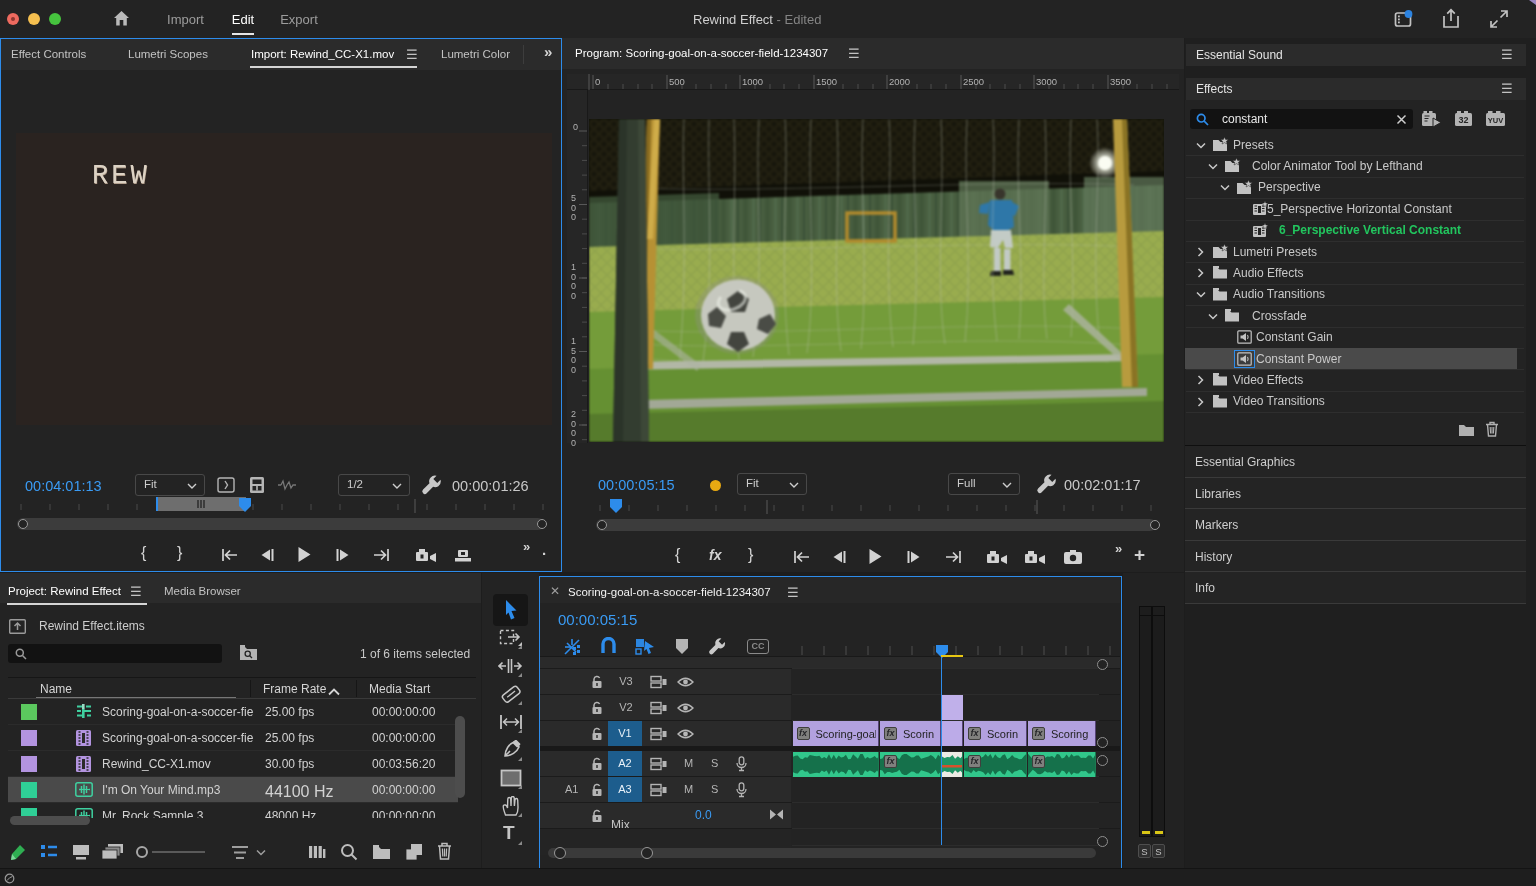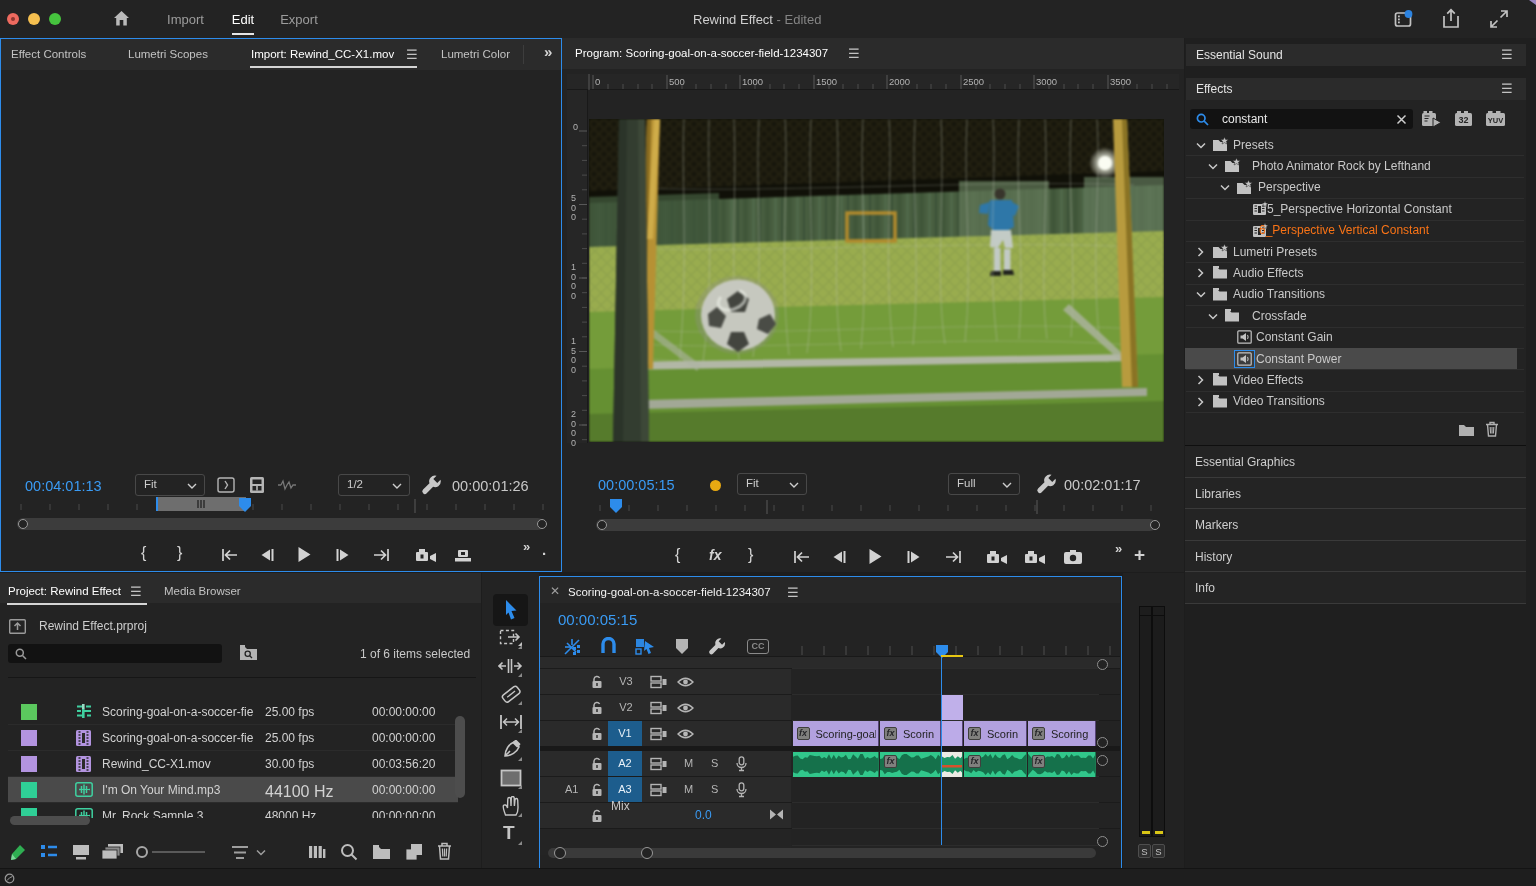--- a/index.html
+++ b/index.html
@@ -60,20 +60,23 @@
       <span class="abs" style="left:10px;top:9px;font-size:11.5px;color:#c3c3c3;">Effect Controls</span>
       <span class="abs" style="left:127px;top:9px;font-size:11.5px;color:#c3c3c3;">Lumetri Scopes</span>
       <span class="abs" style="left:250px;top:9px;font-size:11.5px;color:#ffffff;">Import: Rewind_CC-X1.mov</span>
       <span class="abs" style="left:405px;top:8px;font-size:13px;color:#c3c3c3;">☰</span>
       <div class="abs" style="left:249px;top:27px;width:167px;height:1.5px;background:#d5d5d5;"></div>
       <span class="abs" style="left:440px;top:9px;font-size:11.5px;color:#c3c3c3;">Lumetri Color</span>
       <div class="abs" style="left:522px;top:6px;width:1px;height:19px;background:#3d3d3d;"></div>
       <span class="abs" style="left:543px;top:4px;font-size:15px;color:#d5d5d5;font-weight:bold;">»</span>
     </div>
 
+    <div class="abs" style="left:15px;top:94px;width:536px;height:292px;background:#2a2320;">
+      <div class="abs" style="left:76px;top:28px;font-family:'Liberation Mono',monospace;font-size:27px;color:#dcd2c4;letter-spacing:3px;text-shadow:0.5px 0.5px 0 #b3a08e;">REW</div>
+    </div>
 
     <div class="abs" style="left:0;top:430px;width:559px;height:100px;">
       <div class="abs tc" style="left:24px;top:9px;font-size:14.5px;">00:04:01:13</div>
       <div class="abs" style="left:134px;top:5px;width:70px;height:22px;border:1px solid #484848;border-radius:3px;">
         <span class="abs" style="left:8px;top:3px;font-size:11.5px;color:#cdcdcd;">Fit</span>
         <svg class="abs" style="left:51px;top:7px;" width="10" height="8" viewBox="0 0 10 8">
             <path d="M1 2 L5 6 L9 2" stroke="#cdcdcd" stroke-width="1.4" fill="none"></path>
           </svg>
       </div>
       <svg class="abs" style="left:215px;top:6px;" width="20" height="20" viewBox="0 0 20 20">
@@ -546,21 +549,21 @@
         </svg>
       <span class="abs" style="left:48px;top:3.5px;font-size:12px;color:#c9c9c9;">Presets</span>
       <div class="abs" style="left:1px;top:21.4px;width:338px;height:1px;background:#2e2e2e;"></div>
       <svg class="abs" style="left:23px;top:28.9px;" width="10" height="7" viewBox="0 0 10 7">
           <path d="M1 1.5 L5 5.5 L9 1.5" stroke="#c9c9c9" stroke-width="1.5" fill="none"></path>
         </svg>
       <svg class="abs" style="left:39px;top:24.4px;" width="18" height="15" viewBox="0 0 18 15">
           <path d="M1 3 L6.5 3 L8.5 5 L15 5 L15 14 L1 14 Z" fill="#c2c2c2"></path>
           <path d="M12.5 0 L13.6 2.4 L16.3 2.6 L14.3 4.4 L14.9 7 L12.5 5.6 L10.1 7 L10.7 4.4 L8.7 2.6 L11.4 2.4 Z" fill="#c2c2c2" stroke="#232323" stroke-width="0.5"></path>
         </svg>
-      <span class="abs" style="left:67px;top:24.9px;font-size:12px;color:#c9c9c9;">Photo Animator Rock by Lefthand</span>
+      <span class="abs" style="left:67px;top:24.9px;font-size:12px;color:#c9c9c9;">Color Animator Tool by Lefthand</span>
       <div class="abs" style="left:1px;top:42.8px;width:338px;height:1px;background:#2e2e2e;"></div>
       <svg class="abs" style="left:35px;top:50.3px;" width="10" height="7" viewBox="0 0 10 7">
           <path d="M1 1.5 L5 5.5 L9 1.5" stroke="#c9c9c9" stroke-width="1.5" fill="none"></path>
         </svg>
       <svg class="abs" style="left:51px;top:45.8px;" width="18" height="15" viewBox="0 0 18 15">
           <path d="M1 3 L6.5 3 L8.5 5 L15 5 L15 14 L1 14 Z" fill="#c2c2c2"></path>
           <path d="M12.5 0 L13.6 2.4 L16.3 2.6 L14.3 4.4 L14.9 7 L12.5 5.6 L10.1 7 L10.7 4.4 L8.7 2.6 L11.4 2.4 Z" fill="#c2c2c2" stroke="#232323" stroke-width="0.5"></path>
         </svg>
       <span class="abs" style="left:73px;top:46.3px;font-size:12px;color:#c9c9c9;">Perspective</span>
       <div class="abs" style="left:1px;top:64.2px;width:338px;height:1px;background:#2e2e2e;"></div>
@@ -571,21 +574,21 @@
           <path d="M13 0 L13.9 2 L16.2 2.2 L14.5 3.7 L15 6 L13 4.8 L11 6 L11.5 3.7 L9.8 2.2 L12.1 2 Z" fill="#c2c2c2" stroke="#232323" stroke-width="0.5"></path>
         </svg>
       <span class="abs" style="left:82px;top:67.7px;font-size:12px;color:#c9c9c9;">5_Perspective Horizontal Constant</span>
       <div class="abs" style="left:1px;top:85.6px;width:338px;height:1px;background:#2e2e2e;"></div>
       <svg class="abs" style="left:67px;top:88.6px;" width="17" height="15" viewBox="0 0 17 15">
           <rect x="1" y="3" width="13" height="11" rx="1" fill="#c2c2c2"></rect>
           <path d="M2.5 5 h2.5 M2.5 7.5 h2.5 M2.5 10 h2.5 M10 5 h2.5 M10 7.5 h2.5 M10 10 h2.5" stroke="#232323" stroke-width="1"></path>
           <rect x="6" y="5" width="3" height="7" fill="#232323"></rect>
           <path d="M13 0 L13.9 2 L16.2 2.2 L14.5 3.7 L15 6 L13 4.8 L11 6 L11.5 3.7 L9.8 2.2 L12.1 2 Z" fill="#c2c2c2" stroke="#232323" stroke-width="0.5"></path>
         </svg>
-      <span class="abs" style="left:74px;top:89.1px;font-size:12px;color:#f97316;">6_Perspective Vertical Constant</span>
+      <span class="abs" style="left:94px;top:89.1px;font-size:12px;color:#22c55e;font-weight:bold;">6_Perspective Vertical Constant</span>
       <div class="abs" style="left:1px;top:107.0px;width:338px;height:1px;background:#2e2e2e;"></div>
       <svg class="abs" style="left:12px;top:113.0px;" width="7" height="10" viewBox="0 0 7 10">
           <path d="M1.5 1 L5.5 5 L1.5 9" stroke="#c9c9c9" stroke-width="1.5" fill="none"></path>
         </svg>
       <svg class="abs" style="left:27px;top:110.0px;" width="18" height="15" viewBox="0 0 18 15">
           <path d="M1 3 L6.5 3 L8.5 5 L15 5 L15 14 L1 14 Z" fill="#c2c2c2"></path>
           <path d="M12.5 0 L13.6 2.4 L16.3 2.6 L14.3 4.4 L14.9 7 L12.5 5.6 L10.1 7 L10.7 4.4 L8.7 2.6 L11.4 2.4 Z" fill="#c2c2c2" stroke="#232323" stroke-width="0.5"></path>
         </svg>
       <span class="abs" style="left:48px;top:110.5px;font-size:12px;color:#c9c9c9;">Lumetri Presets</span>
       <div class="abs" style="left:1px;top:128.4px;width:338px;height:1px;background:#2e2e2e;"></div>
@@ -684,37 +687,48 @@
     <div class="abs" style="left:0;top:0;width:481px;height:30px;background:#2b2b2b;">
       <span class="abs" style="left:8px;top:12px;font-size:11.5px;color:#ffffff;">Project: Rewind Effect</span>
       <span class="abs" style="left:130px;top:11px;font-size:13px;color:#c3c3c3;">☰</span>
       <div class="abs" style="left:7px;top:30px;width:140px;height:1.5px;background:#d5d5d5;"></div>
       <span class="abs" style="left:164px;top:12px;font-size:11.5px;color:#c3c3c3;">Media Browser</span>
     </div>
     <svg class="abs" style="left:9px;top:46px;" width="17" height="15" viewBox="0 0 17 15">
         <rect x="0.7" y="0.7" width="15.6" height="13.6" rx="1" fill="none" stroke="#9a9a9a" stroke-width="1.4"></rect>
         <path d="M8.5 11 L8.5 4.5 M5.5 7 L8.5 4 L11.5 7" stroke="#9a9a9a" stroke-width="1.5" fill="none"></path>
       </svg>
-    <span class="abs" style="left:39px;top:46px;font-size:12px;color:#cdcdcd;">Rewind Effect.prproj</span>
+    <span class="abs" style="left:39px;top:46px;font-size:12px;color:#cdcdcd;">Rewind Effect.items</span>
     <div class="abs" style="left:8px;top:71px;width:214px;height:19px;background:#121212;border-radius:3px;">
       <svg class="abs" style="left:7px;top:4px;" width="12" height="12" viewBox="0 0 12 12">
           <circle cx="4.8" cy="4.8" r="3.5" fill="none" stroke="#9a9a9a" stroke-width="1.5"></circle>
           <line x1="7.5" y1="7.5" x2="11" y2="11" stroke="#9a9a9a" stroke-width="1.5"></line>
         </svg>
     </div>
     <svg class="abs" style="left:239px;top:71px;" width="19" height="17" viewBox="0 0 19 17">
         <path d="M1 3 L6 3 L8 5 L18 5 L18 16 L1 16 Z" fill="#b3b3b3"></path>
         <rect x="1" y="1" width="5" height="2" fill="#b3b3b3"></rect>
         <circle cx="8.7" cy="9.7" r="2.6" fill="none" stroke="#232323" stroke-width="1.3"></circle>
         <line x1="10.6" y1="11.6" x2="13" y2="14" stroke="#232323" stroke-width="1.3"></line>
       </svg>
     <span class="abs" style="left:360px;top:74px;font-size:12px;color:#c9c9c9;">1 of 6 items selected</span>
 
     <div class="abs" style="left:8px;top:104px;width:468px;height:147px;background:#232323;border-top:1px solid #161616;">
 
+      <div class="abs" style="left:0;top:0;width:468px;height:21px;background:#232323;border-bottom:1px solid #3a3a3a;">
+        <span class="abs" style="left:32px;top:4px;font-size:12px;color:#d5d5d5;">Name</span>
+        <div class="abs" style="left:28px;top:19px;width:200px;height:1px;background:#777;"></div>
+        <span class="abs" style="left:255px;top:4px;font-size:12px;color:#d5d5d5;">Frame Rate</span>
+        <svg class="abs" style="left:319px;top:10px;" width="14" height="8" viewBox="0 0 14 8">
+            <path d="M2 6.5 L7 1.5 L12 6.5" stroke="#d5d5d5" stroke-width="1.8" fill="none"></path>
+          </svg>
+        <span class="abs" style="left:361px;top:4px;font-size:12px;color:#d5d5d5;">Media Start</span>
+        <div class="abs" style="left:242px;top:2px;width:1px;height:17px;background:#161616;"></div>
+        <div class="abs" style="left:348px;top:2px;width:1px;height:17px;background:#161616;"></div>
+      </div>
       <div id="tablerows" class="abs" style="left:0;top:21px;width:468px;height:119px;overflow:hidden;">
         <div class="abs" style="left:13px;top:5px;width:16px;height:16px;background:#5bc85e;"></div>
         <svg class="abs" style="left:67px;top:4px;" width="18" height="16" viewBox="0 0 18 16">
             <path d="M2 3.5 h6 M11 3.5 h5 M2 8 h4 M9 8 h7 M2 12.5 h7 M12 12.5 h4" stroke="#3fd0a0" stroke-width="2.2"></path>
             <rect x="7" y="1" width="2.6" height="5" fill="#9adcc5"></rect>
             <rect x="7" y="6" width="2.6" height="9" fill="#3fd0a0"></rect>
           </svg>
         <span class="abs" style="left:94px;top:6px;font-size:12px;color:#d2d2d2;white-space:nowrap;">Scoring-goal-on-a-soccer-fie</span>
         <span class="abs" style="left:257px;top:6px;font-size:12px;color:#d2d2d2;">25.00 fps</span>
         <span class="abs" style="left:364px;top:6px;font-size:12px;color:#d2d2d2;">00:00:00:00</span>
@@ -994,21 +1008,21 @@
         <rect x="4.2" y="0.8" width="4.6" height="8" rx="2.3" fill="none" stroke="#b5b5b5" stroke-width="1.3"></rect>
         <path d="M2 7 a4.5 4.5 0 0 0 9 0 M6.5 11.5 L6.5 14 M4 14.5 L9 14.5" fill="none" stroke="#b5b5b5" stroke-width="1.3"></path>
       </svg>
     <div class="abs" style="left:0;top:225px;width:580px;height:1px;background:#1b1b1b;"></div>
     <div class="abs" style="left:0;top:226px;width:251px;height:25px;background:#2a2a2a;"></div>
     <svg class="abs" style="left:51px;top:232px;" width="12" height="14" viewBox="0 0 12 14">
         <path d="M3 6 L3 4 a3 3 0 0 1 5.6 -1" fill="none" stroke="#b5b5b5" stroke-width="1.5"></path>
         <rect x="1.5" y="6" width="9" height="7" rx="1" fill="#b5b5b5"></rect>
         <rect x="5.3" y="8" width="1.4" height="3" fill="#242424"></rect>
       </svg>
-    <span class="abs" style="left:71px;top:222px;font-size:12px;color:#c5c5c5;">Mix</span>
+    <span class="abs" style="left:71px;top:241px;font-size:12px;color:#c5c5c5;">Mix</span>
     <span class="abs" style="left:155px;top:231px;font-size:12px;color:#3a9bf4;">0.0</span>
     <svg class="abs" style="left:229px;top:232px;" width="15" height="11" viewBox="0 0 15 11">
         <path d="M1 0.5 L7 5.5 L1 10.5 Z M14 0.5 L8 5.5 L14 10.5 Z" fill="#b5b5b5"></path>
       </svg>
     <div class="abs" style="left:0;top:251px;width:580px;height:1px;background:#1b1b1b;"></div>
     <svg class="abs" style="left:252px;top:56px;" width="328" height="23">
         <line x1="10" y1="13" x2="10" y2="22" stroke="#4e4e4e" stroke-width="1"></line>
         <line x1="32" y1="13" x2="32" y2="22" stroke="#4e4e4e" stroke-width="1"></line>
         <line x1="54" y1="13" x2="54" y2="22" stroke="#4e4e4e" stroke-width="1"></line>
         <line x1="76" y1="13" x2="76" y2="22" stroke="#4e4e4e" stroke-width="1"></line>

